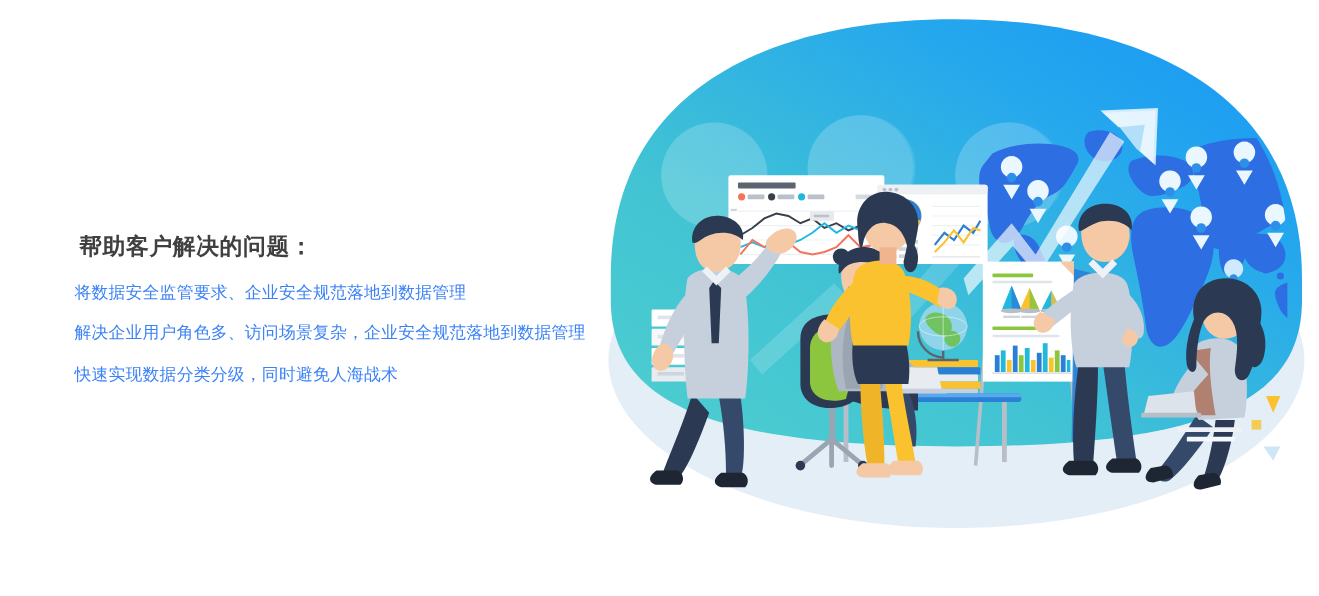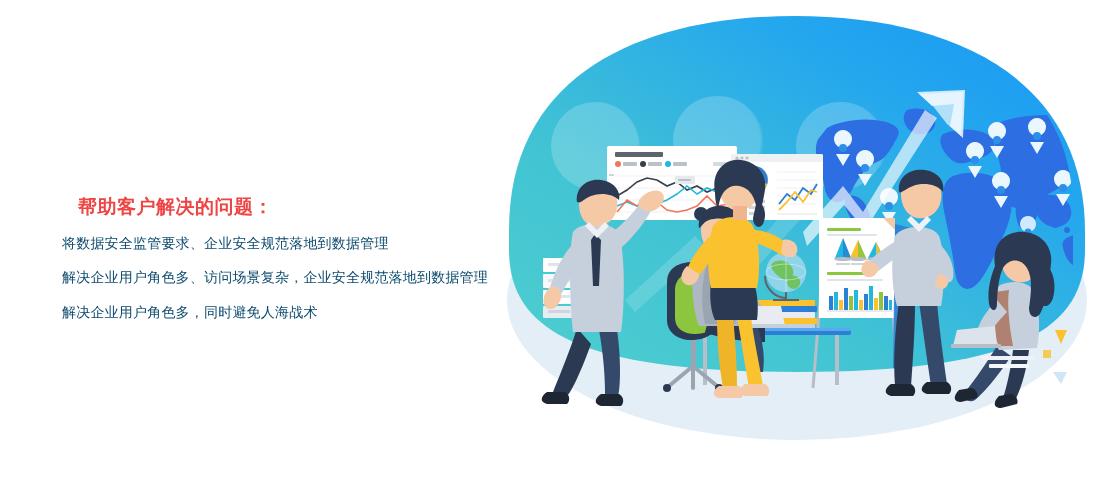--- a/index.html
+++ b/index.html
@@ -14,29 +14,29 @@
 
   
   .text-block{
     position:absolute;
     left:62px;top:196px;
     width:430px;
   }
   .headline{
     font-size:19px;
     font-weight:bold;
-    color:#ef4444;
+    color:#404040;
     letter-spacing:0.5px;
-    margin:0 0 16px 16px;
+    margin:0 0 16px 4px;
     line-height:1.2;
     white-space:nowrap;
   }
   .bullet{
     font-size:14px;
-    color:#0c4a6e;
+    color:#3b82f6;
     line-height:1.25;
     margin:0 0 17px 0;
     white-space:nowrap;
     letter-spacing:0.2px;
   }
   .bullet:last-child{margin-bottom:0;}
 
   
   .illu{
     position:absolute;
@@ -47,21 +47,21 @@
 </style>
 </head>
 <body>
 
 <div id="banner">
 
   <div class="text-block">
     <div class="headline">帮助客户解决的问题：</div>
     <div class="bullet">将数据安全监管要求、企业安全规范落地到数据管理</div>
     <div class="bullet">解决企业用户角色多、访问场景复杂，企业安全规范落地到数据管理</div>
-    <div class="bullet">解决企业用户角色多，同时避免人海战术</div>
+    <div class="bullet">快速实现数据分类分级，同时避免人海战术</div>
   </div>
 
   <div class="illu">
   <svg width="604" height="497" viewBox="0 0 604 497" xmlns="http://www.w3.org/2000/svg">
     <defs>
       <linearGradient id="fanGrad" x1="0" y1="1" x2="1" y2="0">
         <stop offset="0%" stop-color="#4ecfcf"></stop>
         <stop offset="35%" stop-color="#41c3d4"></stop>
         <stop offset="70%" stop-color="#26a8ed"></stop>
         <stop offset="100%" stop-color="#1796f5"></stop>

